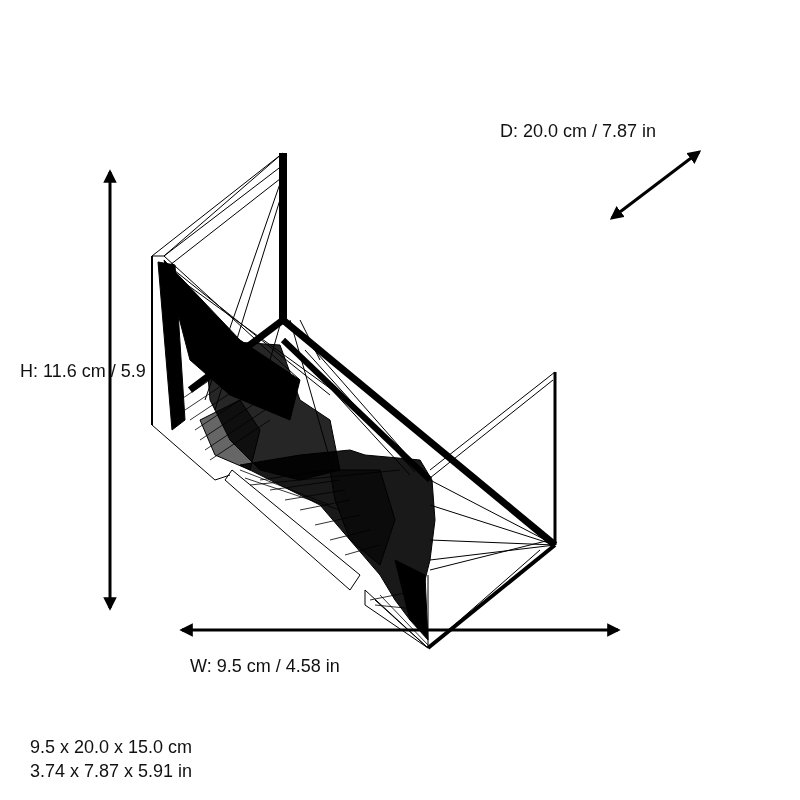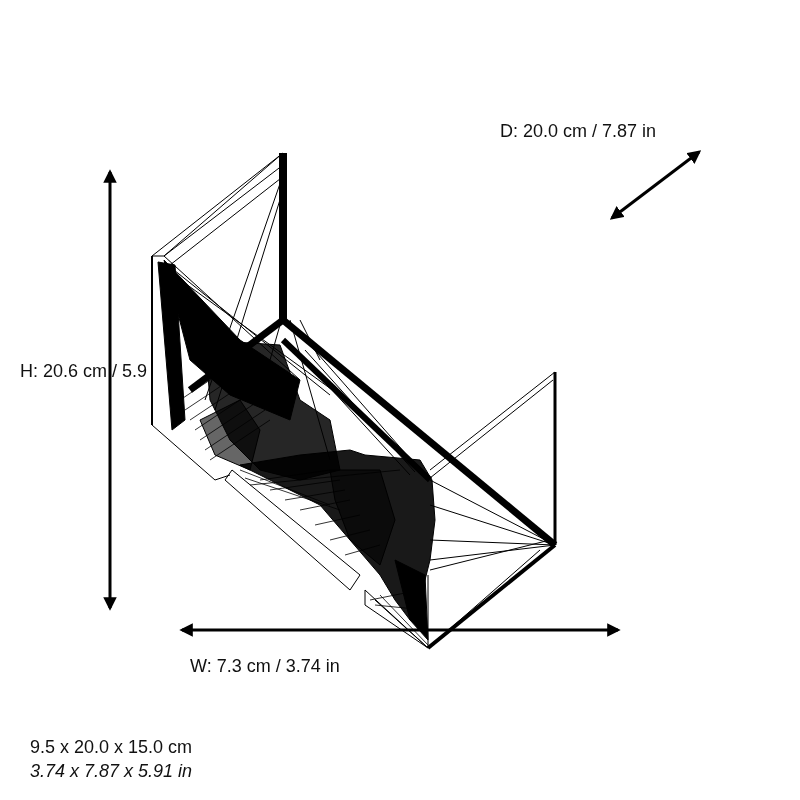--- a/index.html
+++ b/index.html
@@ -4,21 +4,21 @@
   <style>
     html, body { margin: 0; padding: 0; background: #ffffff; }
     body { width: 800px; height: 800px; position: relative; overflow: hidden;
            font-family: "Liberation Sans", sans-serif; color: #111111; }
     .canvas { position: absolute; left: 0; top: 0; width: 800px; height: 616px; }
     .lbl { position: absolute; font-size: 18px; line-height: 20px; white-space: nowrap; color: #111; }
     #lbl-d { left: 500px; top: 121px; }
     #lbl-h { left: 20px; top: 361px; }
     #lbl-w { left: 190px; top: 656px; }
     #sum-cm { left: 30px; top: 721px; margin-top: 16px; }
-    #sum-in { left: 30px; top: 761px; font-style: italic; }
+    #sum-in { left: 30px; top: 761px; }
     .summary { position: absolute; left: 0; top: 700px; width: 300px; height: 90px; }
   </style>
 </head>
 <body>
 
 <div class="canvas">
   <svg width="800" height="800" viewBox="0 0 800 800" xmlns="http://www.w3.org/2000/svg">
     <defs>
       <marker id="ah" viewBox="0 0 10 10" refX="8" refY="5" markerWidth="4.5" markerHeight="4.5" orient="auto-start-reverse">
         <path d="M0,0 L10,5 L0,10 z" fill="#000"></path>
@@ -109,20 +109,20 @@
           <line x1="250" y1="485" x2="400" y2="470"></line>
           <line x1="370" y1="600" x2="420" y2="590"></line>
           <line x1="375" y1="605" x2="425" y2="610"></line>
           <line x1="380" y1="595" x2="428" y2="645"></line>
         </g>
       </g>
     </g>
   </svg>
 
   <div class="lbl" id="lbl-d">D: 20.0 cm / 7.87 in</div>
-  <div class="lbl" id="lbl-h">H: 20.6 cm / 5.9</div>
-  <div class="lbl" id="lbl-w">W: 7.3 cm / 3.74 in</div>
+  <div class="lbl" id="lbl-h">H: 11.6 cm / 5.9</div>
+  <div class="lbl" id="lbl-w">W: 9.5 cm / 4.58 in</div>
 
   <div class="summary">
   </div>
   <div class="lbl" id="sum-cm">9.5 x 20.0 x 15.0 cm</div>
   <div class="lbl" id="sum-in">3.74 x 7.87 x 5.91 in</div>
 </div>
 
 </body></html>

